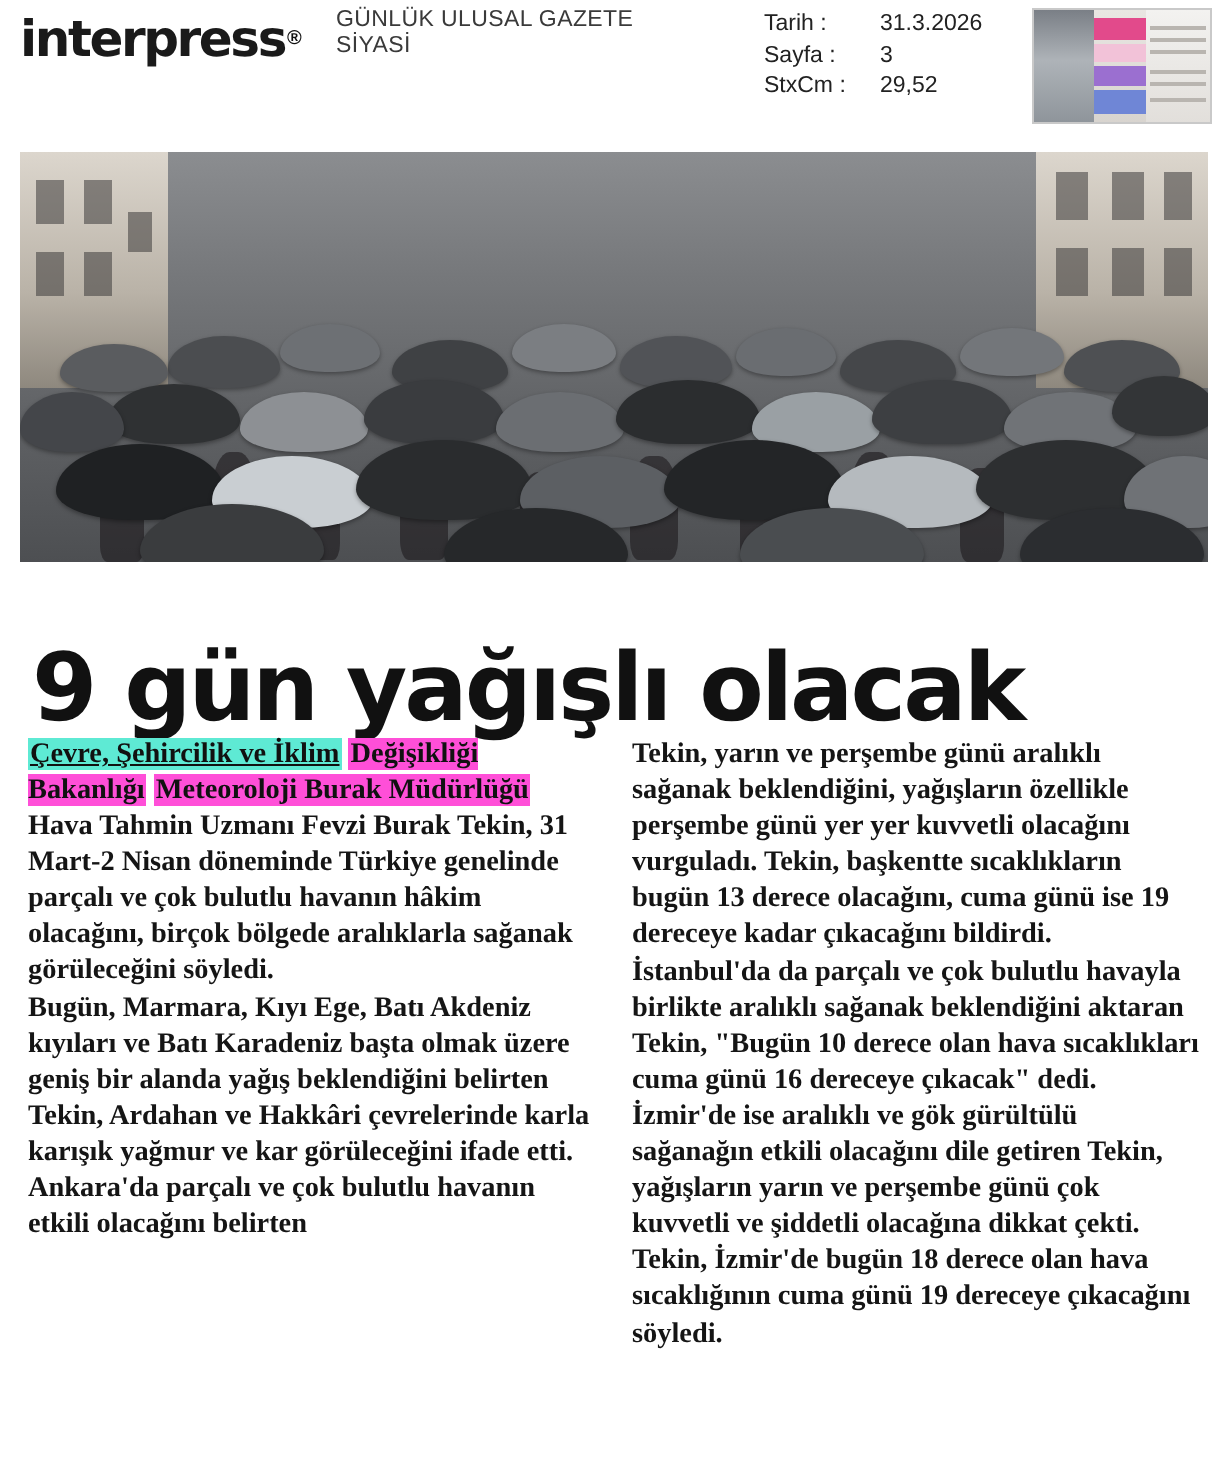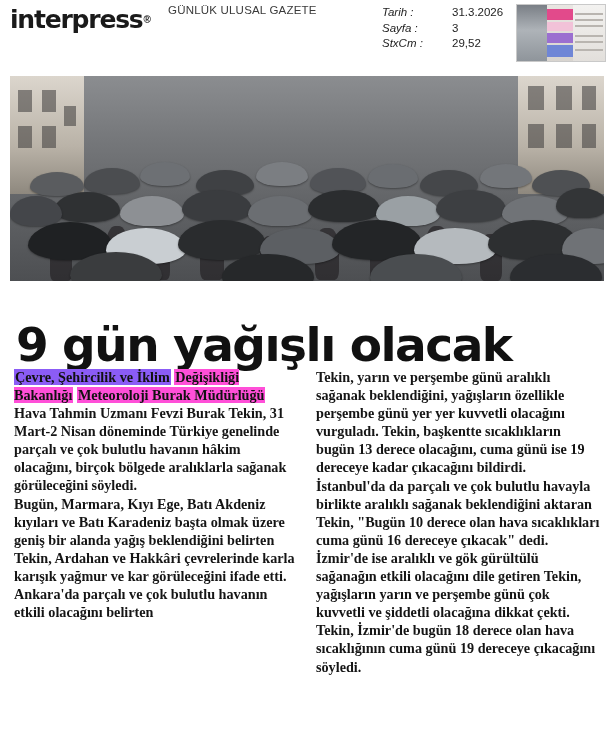--- a/index.html
+++ b/index.html
@@ -76,25 +76,23 @@
     font-size: 11.5px;
     color: #222;
     line-height: 1.35;
   }
   .meta-row {
     display: flex;
   }
   .meta-label {
     width: 58px;
     display: inline-block;
-    font-style: italic;
   }
   .meta-value {
     display: inline-block;
-    margin-left: 12px;
   }
 
   .thumb {
     position: absolute;
     right: 8px;
     top: 4px;
     width: 88px;
     height: 56px;
     border: 1px solid #c9c9c9;
     background: #e8e8ec;
@@ -195,36 +193,37 @@
   .bullet {
     display: inline-block;
     width: 0;
     height: 0;
     border-left: 13px solid #111;
     border-top: 9px solid transparent;
     border-bottom: 9px solid transparent;
     margin-right: 6px;
     vertical-align: -2px;
   }
-  .hl-green { background: #8b5cf6; }
+  .hl-green { background: #5eead4; text-decoration: underline; }
   .hl-pink  { background: #ff4fd8; }
   mark { color: #111; padding: 0 1px; }
 </style>
 </head>
 <body>
 
 <div class="header">
 
   <div class="logo">
     <span class="logo-text">interpress</span>
       <span class="logo-reg">®</span>
   </div>
 
   <div class="masthead">
     <div class="paper-sub">GÜNLÜK ULUSAL GAZETE</div>
+    <div class="paper-type">SİYASİ</div>
   </div>
 
   <div class="meta">
     <div class="meta-row">
       <span class="meta-label">Tarih :</span>
       <span class="meta-value">31.3.2026</span>
     </div>
     <div class="meta-row">
       <span class="meta-label">Sayfa :</span>
       <span class="meta-value">3</span>

